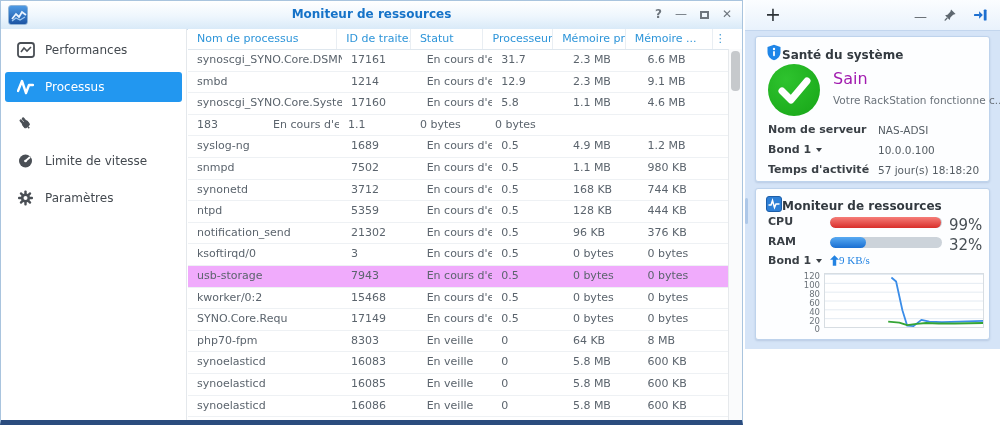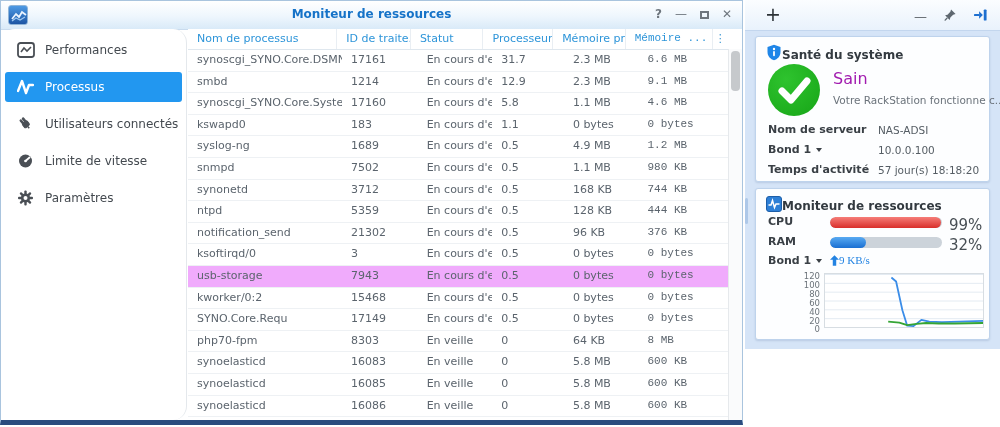--- a/index.html
+++ b/index.html
@@ -14,35 +14,35 @@
   .app-icon{position:absolute;left:7px;top:4px;width:20px;height:20px;border-radius:3px;
     background:linear-gradient(#57a0e8,#16繁4a9a);background:linear-gradient(#4e9ae4,#1c55a4);border:1px solid #8fb4d8;box-sizing:border-box;}
   .win-title{position:absolute;left:0;right:0;top:6px;text-align:center;font-size:12px;font-weight:bold;color:#1673c8;}
   .win-controls{position:absolute;right:10px;top:5px;display:flex;align-items:center;gap:13px;color:#6e767e;}
   .wc-btn{font-size:12px;line-height:16px;cursor:default;}
   .wc-help{font-weight:bold;font-size:12px;}
   .wc-max{width:9px;height:8px;border:2px solid #6e767e;box-sizing:border-box;margin-top:2px;}
   .wc-close{font-size:12px;}
 
   
-  .sidebar{position:absolute;left:0;top:28px;bottom:0;width:186px;background:#ffffff;border-right:1px solid #e4e8ec;box-sizing:border-box;padding-top:6px;border-radius:14px;}
+  .sidebar{position:absolute;left:0;top:28px;bottom:0;width:186px;background:#ffffff;border-right:1px solid #e4e8ec;box-sizing:border-box;padding-top:6px;}
   .side-item{position:relative;height:30px;margin:0 4px 7px 4px;border-radius:3px;display:flex;align-items:center;padding-left:11px;gap:10px;color:#43494f;font-size:12px;cursor:pointer;}
   .side-item .ic{width:19px;height:19px;flex:0 0 19px;display:flex;align-items:center;justify-content:center;}
   .side-item.selected{background:#2297f0;color:#ffffff;}
 
   
   .table-area{position:absolute;left:187px;top:28px;right:0;bottom:0;background:#fff;}
   .t-header{position:absolute;left:0;top:0;right:14px;height:20px;display:flex;background:#fff;border-bottom:1px solid #dfe7ee;}
   .t-hcell{box-sizing:border-box;padding:3px 4px 0 9px;font-size:11px;color:#2e95d9;white-space:nowrap;overflow:hidden;border-right:1px solid #e9eef3;cursor:pointer;}
   .t-hicon{box-sizing:border-box;width:16px;text-align:center;color:#3b97d3;font-size:11px;padding-top:3px;cursor:pointer;}
   .t-body{position:absolute;left:0;top:21px;right:14px;bottom:0;overflow:hidden;}
   .t-row{display:flex;height:20.6px;border-bottom:1px solid #eef1f4;background:#fff;}
   .t-row.hl{background:#f0abfc;}
   .t-cell{box-sizing:border-box;padding:3px 4px 0 9px;font-size:11px;color:#5b646d;white-space:nowrap;overflow:hidden;}
-  .c0{width:155px;}.c1{width:76px;}.c2{width:75px;}.c3{width:72px;}.c4{width:75px;}.c5{width:90px;font-family:Liberation Mono, monospace;}
+  .c0{width:155px;}.c1{width:76px;}.c2{width:75px;}.c3{width:72px;}.c4{width:75px;}.c5{width:90px;}
   .scrollbar{position:absolute;right:0;top:20px;bottom:0;width:14px;background:#fafbfc;border-left:1px solid #e6e9ec;box-sizing:border-box;}
   .scroll-thumb{position:absolute;left:2px;top:2px;width:9px;height:40px;background:#c6c9cc;border-radius:4px;cursor:pointer;}
 
   
   .widget-panel{position:absolute;left:745px;top:0;width:255px;height:427px;}
   .panel-topbar{position:absolute;left:0;top:0;right:0;height:30px;background:linear-gradient(#fbfdff,#e9f2fc);}
   .panel-add{position:absolute;left:20px;top:3px;font-size:19px;color:#2c3236;cursor:pointer;}
   .panel-icons{position:absolute;right:12px;top:7px;display:flex;gap:16px;align-items:center;}
   .panel-min{color:#5a6166;font-size:13px;line-height:14px;cursor:pointer;}
   .panel-bg{position:absolute;left:0;top:30px;right:0;height:318px;background:#d5e4f7;border-top:1px solid #c3d6ee;}
@@ -122,21 +122,20 @@
         <span class="ic">
           <svg width="17" height="16" viewBox="0 0 17 16">
             <g transform="rotate(-40 8 8)" fill="#4a4f55" stroke="#4a4f55">
               <rect x="5.5" y="6" width="6" height="5.5" rx="1.5"></rect>
               <rect x="6.2" y="2" width="1.6" height="4" rx="0.6"></rect>
               <rect x="9.2" y="2" width="1.6" height="4" rx="0.6"></rect>
               <path d="M8.5 11.5 L8.5 14" fill="none" stroke-width="1.5"></path>
             </g>
           </svg>
         </span>
-        <span>Utilisateurs connectés</span>
       </div>
       <div class="side-item">
         <span class="ic">
           <svg width="17" height="16" viewBox="0 0 17 16">
             <circle cx="8.5" cy="8" r="6.5" fill="#4a4f55"></circle>
             <line x1="8.5" y1="8" x2="12.5" y2="4.5" stroke="#ffffff" stroke-width="1.8" stroke-linecap="round"></line>
             <circle cx="8.5" cy="8" r="1.3" fill="#ffffff"></circle>
           </svg>
         </span>
         <span>Limite de vitesse</span>
@@ -187,21 +186,20 @@
           </div>
           <div class="t-row">
             <div class="t-cell c0">synoscgi_SYNO.Core.System...</div>
             <div class="t-cell c1">17160</div>
             <div class="t-cell c2">En cours d'e...</div>
             <div class="t-cell c3">5.8</div>
             <div class="t-cell c4">1.1 MB</div>
             <div class="t-cell c5">4.6 MB</div>
           </div>
           <div class="t-row">
-            <div class="t-cell c0">kswapd0</div>
             <div class="t-cell c1">183</div>
             <div class="t-cell c2">En cours d'e...</div>
             <div class="t-cell c3">1.1</div>
             <div class="t-cell c4">0 bytes</div>
             <div class="t-cell c5">0 bytes</div>
           </div>
           <div class="t-row">
             <div class="t-cell c0">syslog-ng</div>
             <div class="t-cell c1">1689</div>
             <div class="t-cell c2">En cours d'e...</div>

